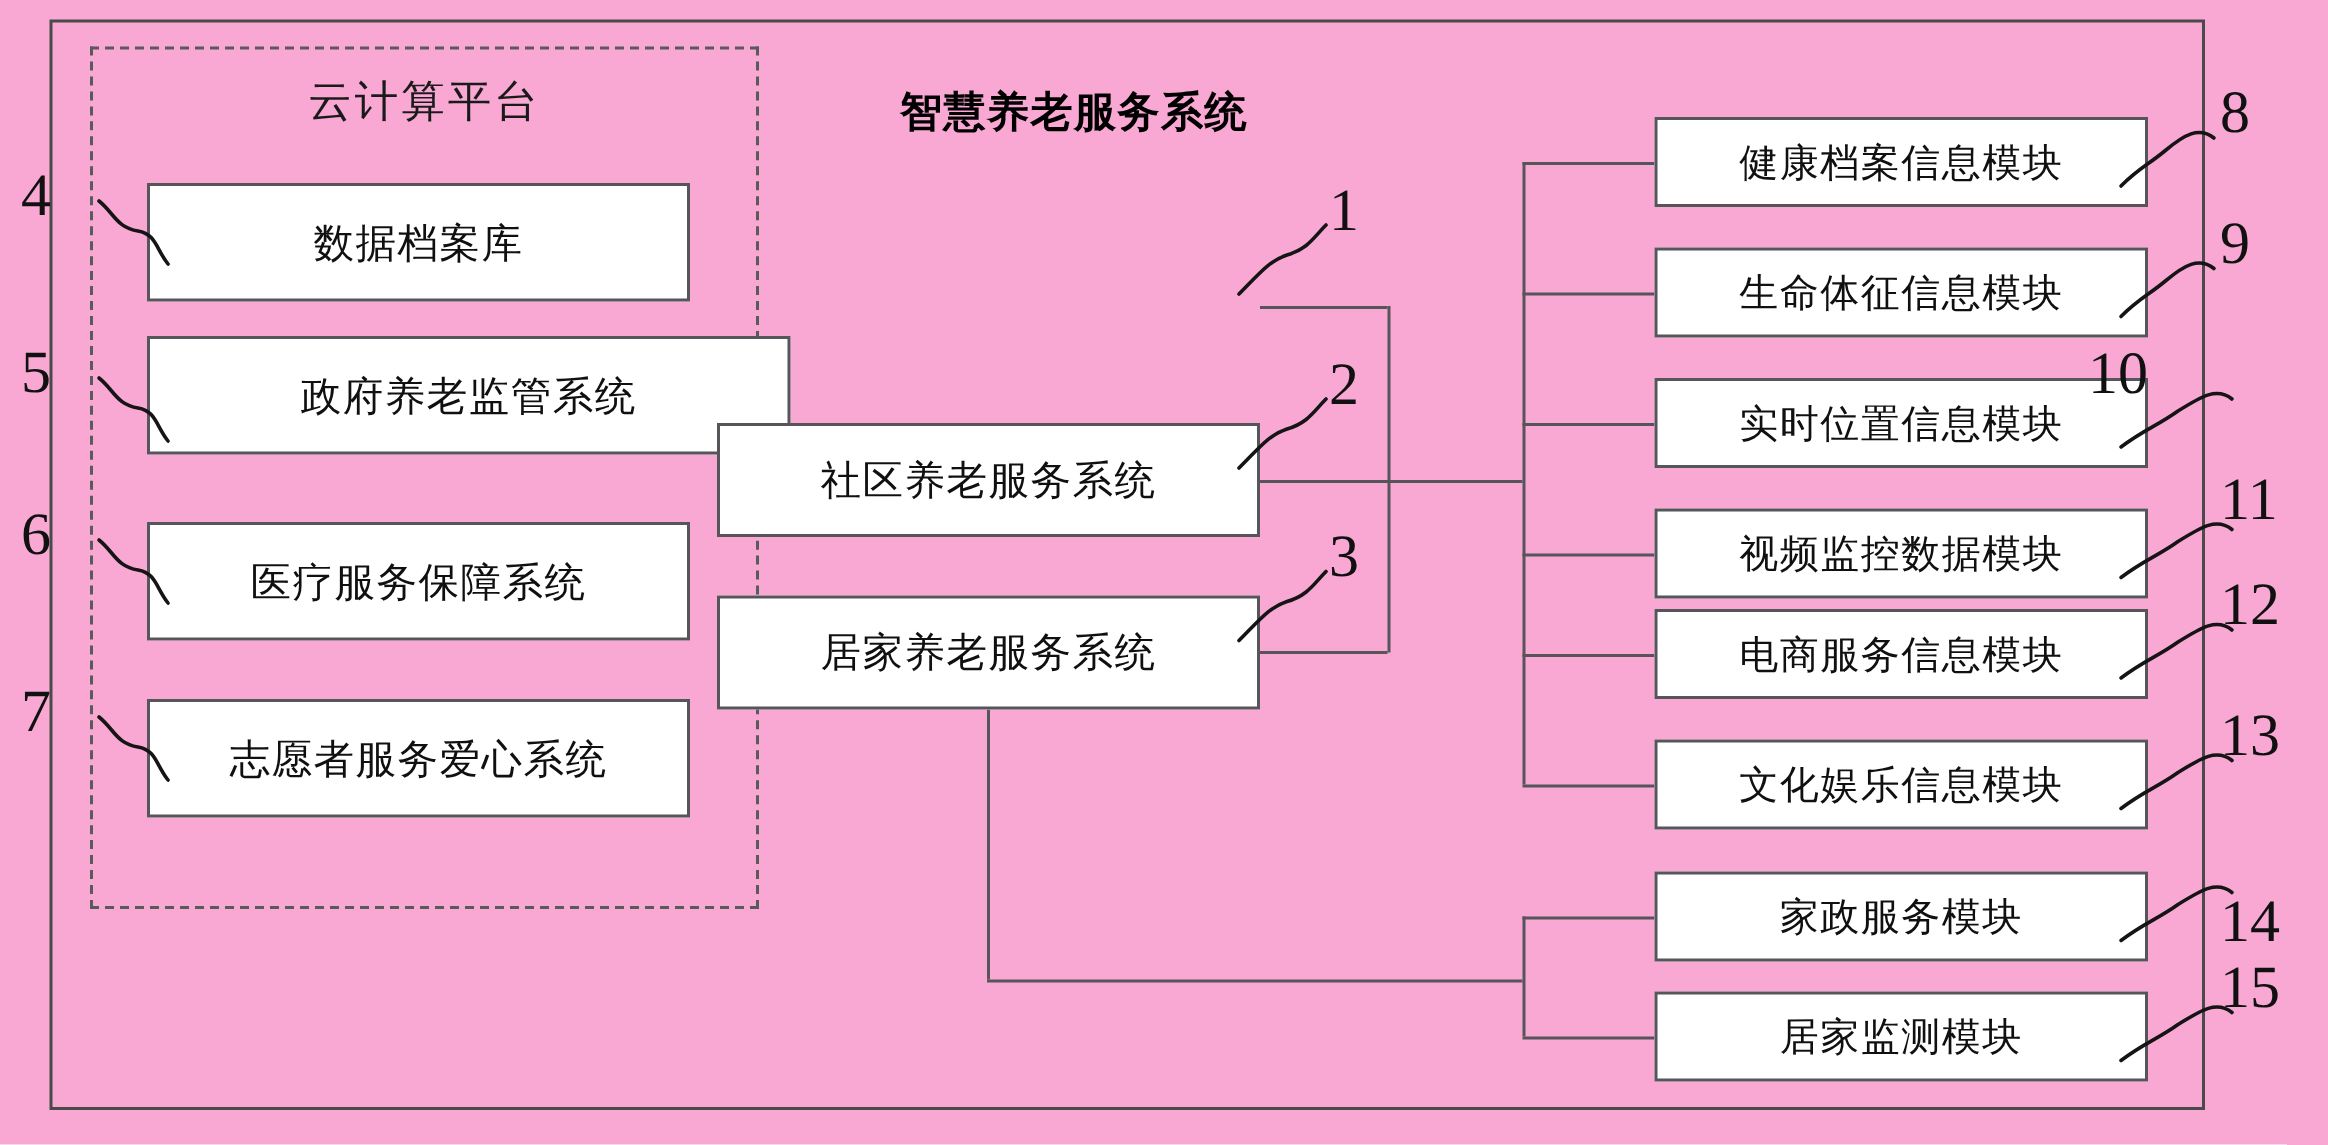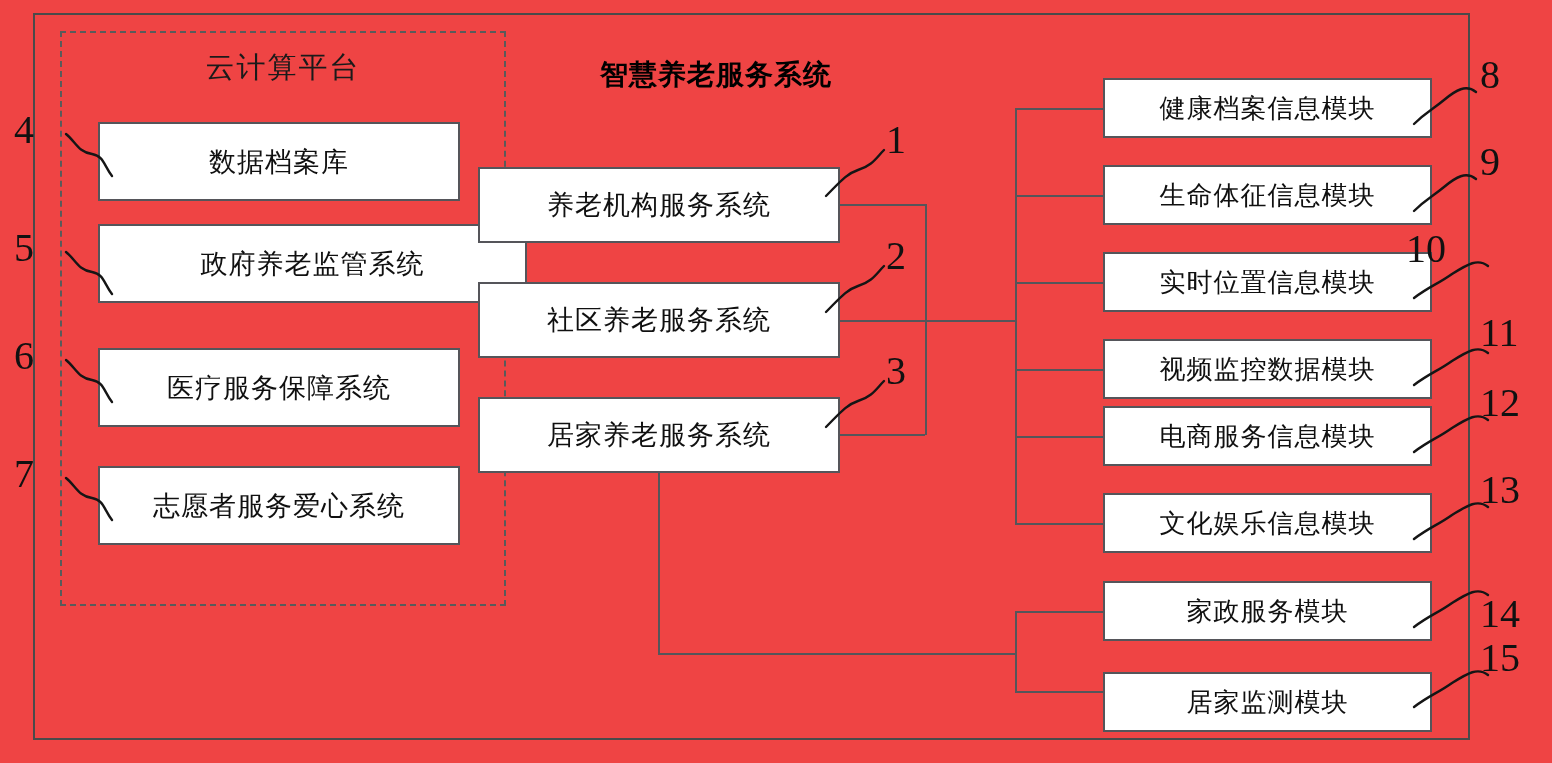--- a/index.html
+++ b/index.html
@@ -7,21 +7,21 @@
     padding: 0;
     background: #ffffff;
   }
   body {
     font-family: "Liberation Serif", "DejaVu Serif", serif;
   }
   #canvas {
     position: relative;
     width: 1552px;
     height: 763px;
-    background: #ef4444;
+    background: #f9a8d4;
     overflow: hidden;
   }
   
   .outer-frame {
     position: absolute;
     left: 33px;
     top: 13px;
     width: 1437px;
     height: 727px;
     border: 2.5px solid #4a4a4a;
@@ -120,33 +120,32 @@
   <div class="cloud-box"></div>
   <div class="cloud-title">云计算平台</div>
 
   <div class="box left" style="left:98px;  top:122px; width:362px; height:79px;">数据档案库</div>
   <div class="box left" style="left:98px;  top:224px; width:429px; height:79px;">政府养老监管系统</div>
   <div class="box left" style="left:98px;  top:348px; width:362px; height:79px;">医疗服务保障系统</div>
   <div class="box left" style="left:98px;  top:466px; width:362px; height:79px;">志愿者服务爱心系统</div>
 
   <div class="sys-title">智慧养老服务系统</div>
 
-  <div class="box mid" style="left:478px; top:167px; width:362px; height:76px;">养老机构服务系统</div>
   <div class="box mid" style="left:478px; top:282px; width:362px; height:76px;">社区养老服务系统</div>
   <div class="box mid" style="left:478px; top:397px; width:362px; height:76px;">居家养老服务系统</div>
 
   <div class="box right" style="left:1103px; top:78px;  width:329px; height:60px;">健康档案信息模块</div>
   <div class="box right" style="left:1103px; top:165px; width:329px; height:60px;">生命体征信息模块</div>
   <div class="box right" style="left:1103px; top:252px; width:329px; height:60px;">实时位置信息模块</div>
   <div class="box right" style="left:1103px; top:339px; width:329px; height:60px;">视频监控数据模块</div>
   <div class="box right" style="left:1103px; top:406px; width:329px; height:60px;">电商服务信息模块</div>
   <div class="box right" style="left:1103px; top:493px; width:329px; height:60px;">文化娱乐信息模块</div>
 
   <div class="box right" style="left:1103px; top:581px; width:329px; height:60px;">家政服务模块</div>
-  <div class="box right" style="left:1103px; top:661px; width:329px; height:60px;margin-top:11px;">居家监测模块</div>
+  <div class="box right" style="left:1103px; top:661px; width:329px; height:60px;">居家监测模块</div>
 
   <div class="hline" style="left:840px; top:204px; width:85px;"></div>
   <div class="hline" style="left:840px; top:320px; width:175px;"></div>
   <div class="hline" style="left:840px; top:434px; width:85px;"></div>
   <div class="vline" style="left:925px; top:204px; height:231px;"></div>
 
   <div class="vline" style="left:1015px; top:108px; height:415px;"></div>
   <div class="hline" style="left:1015px; top:108px; width:88px;"></div>
   <div class="hline" style="left:1015px; top:195px; width:88px;"></div>
   <div class="hline" style="left:1015px; top:282px; width:88px;"></div>
@@ -187,20 +186,20 @@
   <div class="refnum" style="left:14px;  top:228px;">5</div>
   <div class="refnum" style="left:14px;  top:336px;">6</div>
   <div class="refnum" style="left:14px;  top:454px;">7</div>
 
   <div class="refnum" style="left:886px; top:120px;">1</div>
   <div class="refnum" style="left:886px; top:236px;">2</div>
   <div class="refnum" style="left:886px; top:351px;">3</div>
 
   <div class="refnum" style="left:1480px; top:55px;">8</div>
   <div class="refnum" style="left:1480px; top:142px;">9</div>
-  <div class="refnum" style="left:1392px; top:229px;margin-left:14px;">10</div>
+  <div class="refnum" style="left:1392px; top:229px;">10</div>
   <div class="refnum" style="left:1480px; top:313px;">11</div>
   <div class="refnum" style="left:1480px; top:383px;">12</div>
   <div class="refnum" style="left:1480px; top:470px;">13</div>
   <div class="refnum" style="left:1480px; top:558px;margin-top:36px;">14</div>
   <div class="refnum" style="left:1480px; top:638px;">15</div>
 
 </div>
 
 </body></html>

